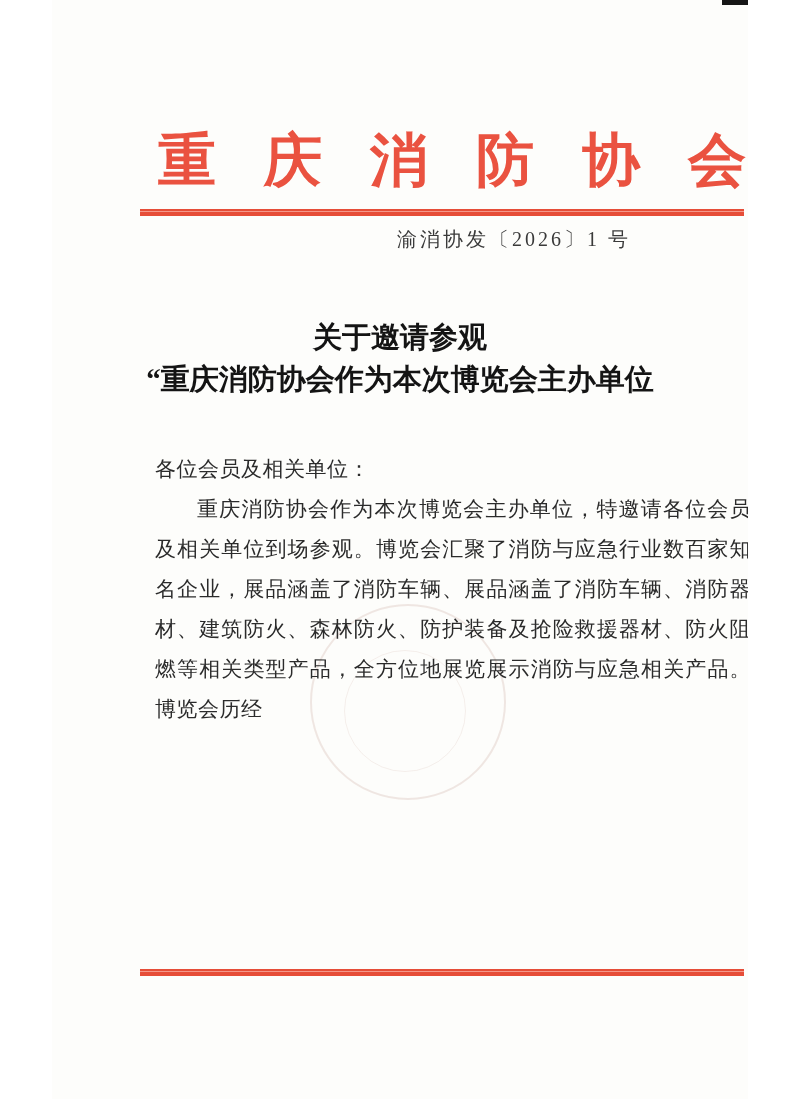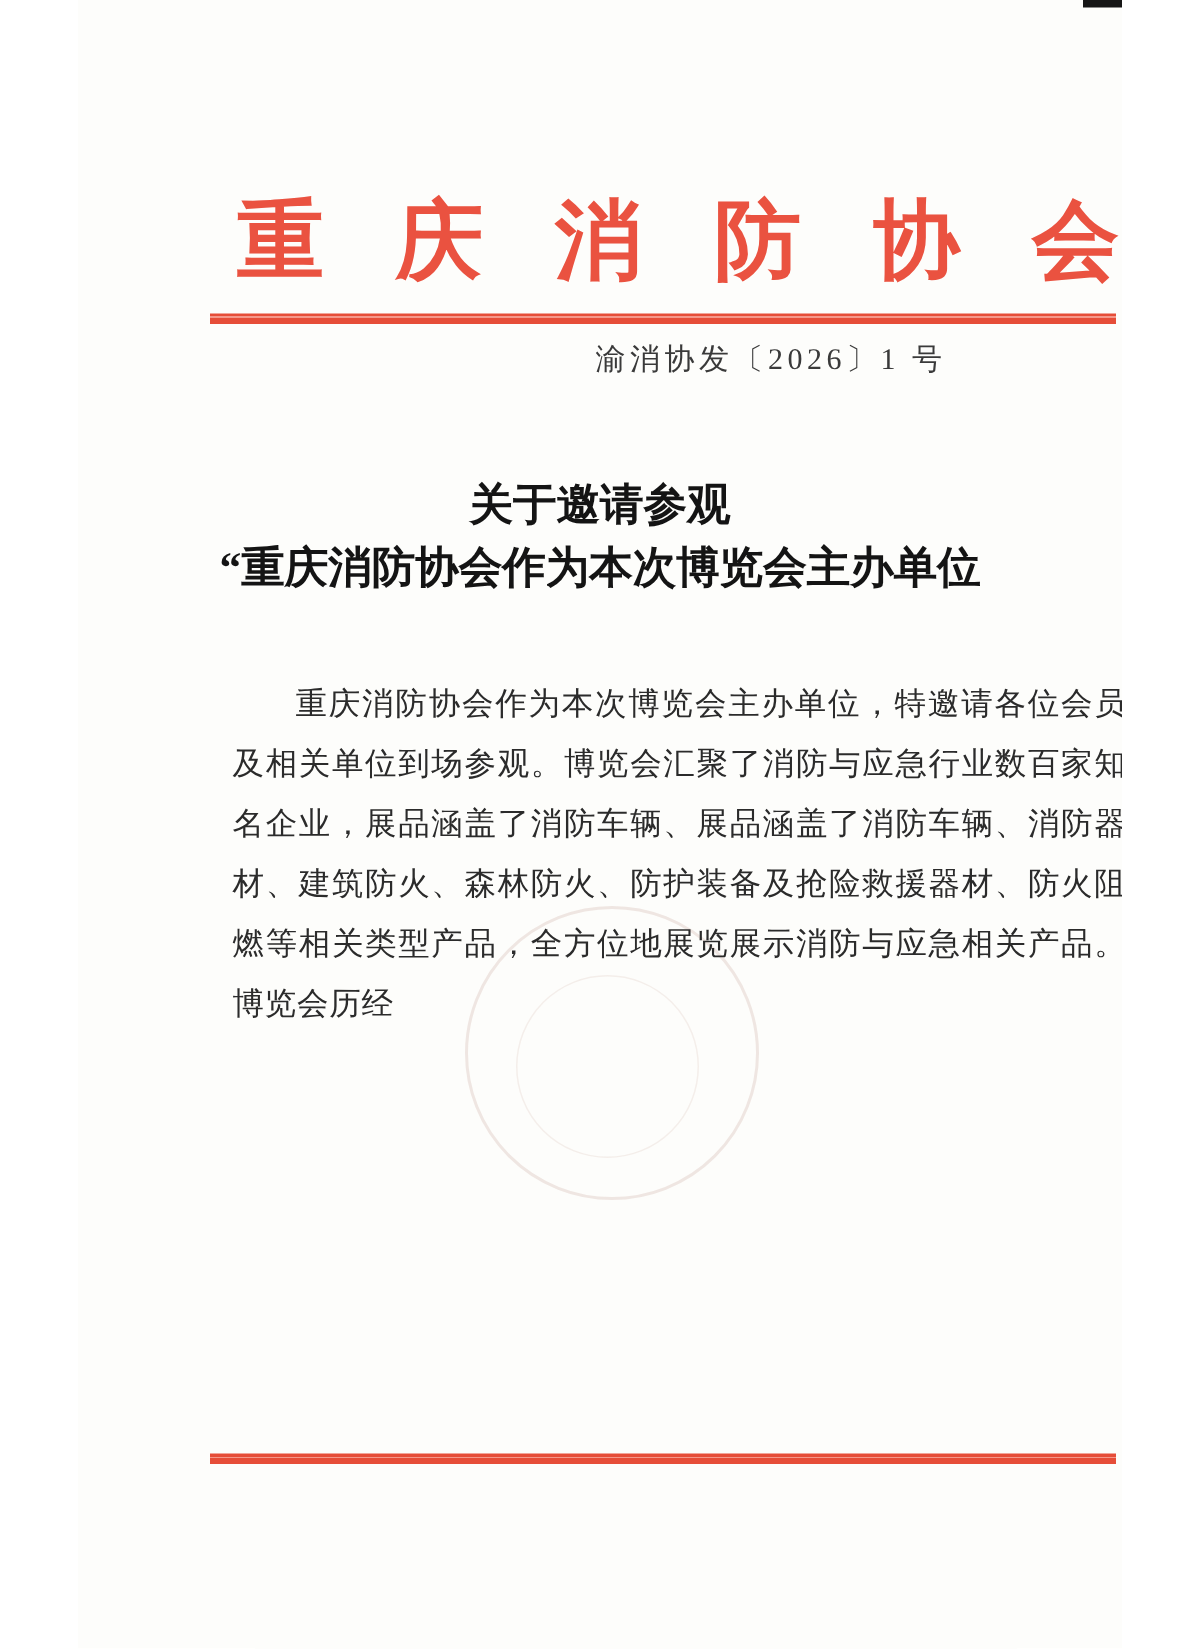--- a/index.html
+++ b/index.html
@@ -112,18 +112,19 @@
 
   <div class="notice-title">
     <div class="title-line">关于邀请参观</div>
     <div class="title-line">“重庆消防协会作为本次博览会主办单位</div>
   </div>
 
   <div class="seal-ghost"></div>
   <div class="seal-ghost-inner"></div>
 
   <div class="notice-body">
+    <p class="salutation">各位会员及相关单位：</p>
     <p class="indented">重庆消防协会作为本次博览会主办单位，特邀请各位会员及相关单位到场参观。博览会汇聚了消防与应急行业数百家知名企业，展品涵盖了消防车辆、展品涵盖了消防车辆、消防器材、建筑防火、森林防火、防护装备及抢险救援器材、防火阻燃等相关类型产品，全方位地展览展示消防与应急相关产品。博览会历经</p>
   </div>
 
   <div class="red-rule rule-bottom"></div>
 
 </div>
 
 </body></html>

